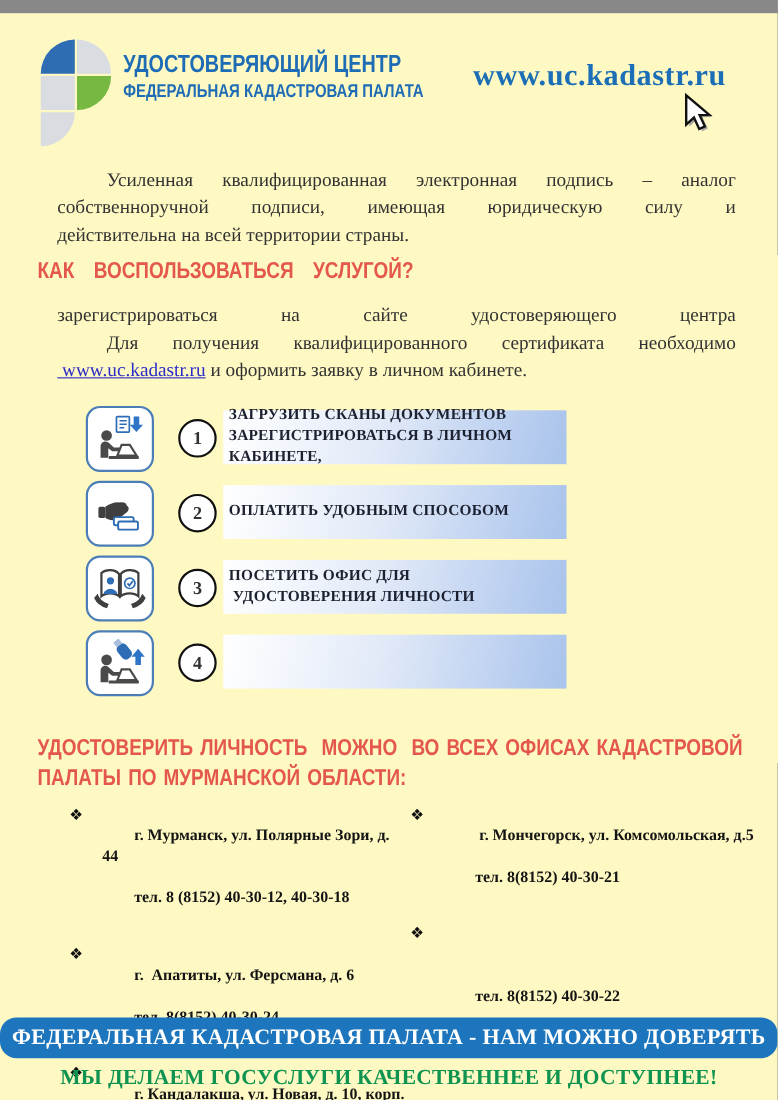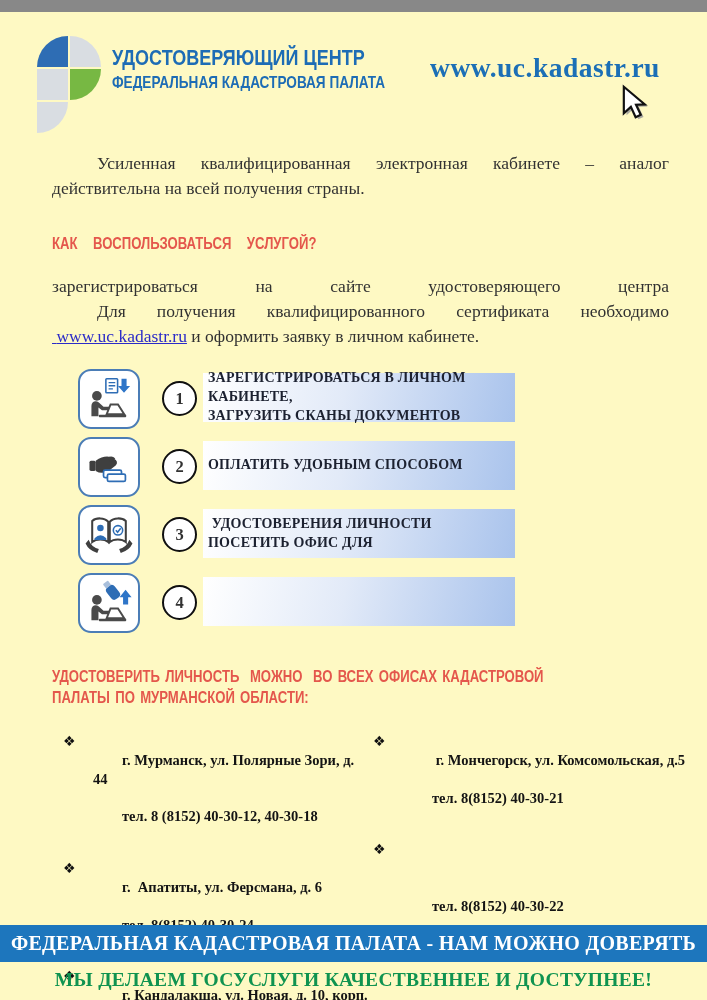--- a/index.html
+++ b/index.html
@@ -22,22 +22,22 @@
             font-size:27.5px;font-weight:bold;color:#1c6fb6;letter-spacing:.5px;}
   .cursor{position:absolute;left:617px;top:70px;}
   
   .para{position:absolute;left:52px;width:617px;font-size:17.5px;line-height:1.42;}
   .pline{text-align:justify;text-align-last:justify;}
   .pline.first{text-indent:45px;}
   .pline.last{text-align:left;text-align-last:left;white-space:pre-wrap;}
   #intro{top:139px;}
   #howto{top:262px;}
   a.doclink{color:#2b2bc8;text-decoration:underline;}
-  .red-head{position:absolute;left:52px;color:#e4574c;font-family:"Liberation Sans",sans-serif;
-            font-weight:bold;font-size:16px;line-height:1.32;}
+  .red-head{position:absolute;left:34px;color:#e4574c;font-family:"Liberation Sans",sans-serif;
+            font-weight:bold;font-size:21px;line-height:1.32;}
   .cond{display:inline-block;transform:scaleX(.82);transform-origin:0 50%;white-space:pre;}
   #head-how{top:221px;word-spacing:5px;}
   #head-offices{top:654px;word-spacing:2px;}
   
   .step-row{position:absolute;left:78px;width:440px;height:62px;}
   .band{position:absolute;left:125px;top:4px;width:312px;height:49px;
         background:linear-gradient(103deg,#ffffff 0%,#e2eaf8 45%,#a9c3ec 100%);}
   .icon-box{position:absolute;left:0;top:0;width:58px;height:56px;border:2.5px solid #4b7db6;
             border-radius:13px;background:#fff;display:flex;align-items:center;justify-content:center;}
   .num-circle{position:absolute;left:84px;top:12px;width:31px;height:31px;border:2.5px solid #101010;
@@ -48,21 +48,21 @@
               line-height:1.35;color:#1c2130;letter-spacing:.2px;white-space:pre-wrap;}
   
   .office-col{position:absolute;top:720px;}
   #office-col-left{left:63px;width:305px;}
   #office-col-right{left:373px;width:325px;}
   .office-item{display:grid;grid-template-columns:30px 1fr;margin-bottom:14px;}
   .bullet{font-family:"DejaVu Sans",sans-serif;font-size:14px;line-height:1.4;color:#101010;}
   .office-text{font-weight:bold;font-size:14.5px;line-height:1.3;color:#141414;white-space:pre-wrap;}
   
   .footer-bar{position:absolute;left:0;top:913px;width:707px;height:37px;background:#1d76bd;
-              display:flex;align-items:center;justify-content:center;}
+              display:flex;align-items:center;justify-content:center;border-radius:15px;}
   .footer-bar-text{color:#ffffff;font-weight:bold;font-size:20px;letter-spacing:.3px;}
   .slogan{position:absolute;left:0;top:957px;width:707px;text-align:center;color:#0f9350;
           font-weight:bold;font-size:19.5px;letter-spacing:.3px;}
 </style>
 </head>
 <body>
 
 <div class="page">
 
   <div class="logo-mark">
@@ -79,22 +79,23 @@
   </div>
   <div class="site-url">www.uc.kadastr.ru</div>
   <div class="cursor">
     <svg width="34" height="38" viewBox="0 0 24 28">
       <path d="M4.5 3.5 L4.5 23 L9.7 18.3 L13.2 26 L17 24.2 L13.5 16.7 L20 16.5 Z" fill="#9a9a9a" opacity=".85" transform="translate(2,1.5)"></path>
       <path d="M4.5 3.5 L4.5 23 L9.7 18.3 L13.2 26 L17 24.2 L13.5 16.7 L20 16.5 Z" fill="#ffffff" stroke="#111" stroke-width="1.6"></path>
     </svg>
   </div>
 
   <div class="para" id="intro">
-    <div class="pline first">Усиленная квалифицированная электронная кабинете – аналог</div>
-    <div class="pline last">действительна на всей получения страны.</div>
+    <div class="pline first">Усиленная квалифицированная электронная подпись – аналог</div>
+    <div class="pline">собственноручной подписи, имеющая юридическую силу и</div>
+    <div class="pline last">действительна на всей территории страны.</div>
   </div>
 
   <div class="red-head" id="head-how">
     <span class="cond">КАК  ВОСПОЛЬЗОВАТЬСЯ  УСЛУГОЙ?</span>
   </div>
 
   <div class="para" id="howto">
     <div class="pline">зарегистрироваться на сайте удостоверяющего центра</div>
     <div class="pline first">Для получения квалифицированного сертификата необходимо</div>
     <div class="pline last"><a href="#" class="doclink"> www.uc.kadastr.ru</a><span> и оформить заявку в личном кабинете.</span></div>
@@ -108,22 +109,22 @@
         <path d="M31.5 11h8.5M31.5 15h8.5M31.5 19h5.5" stroke="#2e6db5" stroke-width="1.7" fill="none"></path>
         <path d="M48 6h6.5v9.5H59L51.2 24l-7.7-8.5H48Z" fill="#2e75c8"></path>
         <circle cx="16.5" cy="28" r="6.2" fill="#4a4a4a"></circle>
         <path d="M9.5 54V41c0-5 5-8 9.5-4.5l6 5.5h10v4.5H23l-4.5-3.5V54Z" fill="#4a4a4a"></path>
         <path d="M34 39h9.5l8 12.5H29Z" fill="#fff" stroke="#4a4a4a" stroke-width="2.5"></path>
         <rect x="19" y="52" width="35" height="3.5" rx="1" fill="#4a4a4a"></rect>
       </svg>
     </div>
     <div class="num-circle">1</div>
     <div class="step-label">
+      <span>ЗАГРУЗИТЬ СКАНЫ ДОКУМЕНТОВ</span>
       <span>ЗАРЕГИСТРИРОВАТЬСЯ В ЛИЧНОМ КАБИНЕТЕ,</span>
-      <span>ЗАГРУЗИТЬ СКАНЫ ДОКУМЕНТОВ</span>
     </div>
   </div>
 
   <div class="step-row" style="top:425px">
     <div class="band"></div>
     <div class="icon-box">
       <svg width="52" height="50" viewBox="0 0 64 64">
         <rect x="7" y="24" width="8" height="13" rx="2" fill="#3f3f3f"></rect>
         <path d="M15 24 q13 -9 23 -3 q7 4 2.5 9 l-9 7 q-9 5 -16.5 0 z" fill="#3f3f3f"></path>
         <path d="M30 20 q6 -3 10 1 l-6 5 z" fill="#3f3f3f"></path>
@@ -147,22 +148,22 @@
         <circle cx="21" cy="23" r="4.2" fill="#2e6db5"></circle>
         <path d="M13.5 36 q7.5 -7.5 15 0 v2.5 h-15 z" fill="#2e6db5"></path>
         <circle cx="43.5" cy="26" r="6" fill="#fff" stroke="#2e6db5" stroke-width="2"></circle>
         <path d="M40.8 26 l2.2 2.6 4 -5.2" stroke="#2e6db5" stroke-width="2" fill="none"></path>
         <path d="M6 38 q3 9 13 12 l-2 5 q-11 -3 -15 -12 z" fill="#3f3f3f"></path>
         <path d="M58 38 q-3 9 -13 12 l2 5 q11 -3 15 -12 z" fill="#3f3f3f"></path>
       </svg>
     </div>
     <div class="num-circle">3</div>
     <div class="step-label">
+      <span>ПОСЕТИТЬ ОФИС ДЛЯ</span>
       <span> УДОСТОВЕРЕНИЯ ЛИЧНОСТИ</span>
-      <span>ПОСЕТИТЬ ОФИС ДЛЯ</span>
     </div>
   </div>
 
   <div class="step-row" style="top:561px">
     <div class="band"></div>
     <div class="icon-box">
       <svg width="52" height="50" viewBox="0 0 64 64">
         <g transform="rotate(-38 36 16)">
           <rect x="29" y="9" width="13" height="19" rx="5" fill="#2e6db5"></rect>
           <rect x="31.5" y="2.5" width="8" height="7" rx="1" fill="#a9bfdb"></rect>

